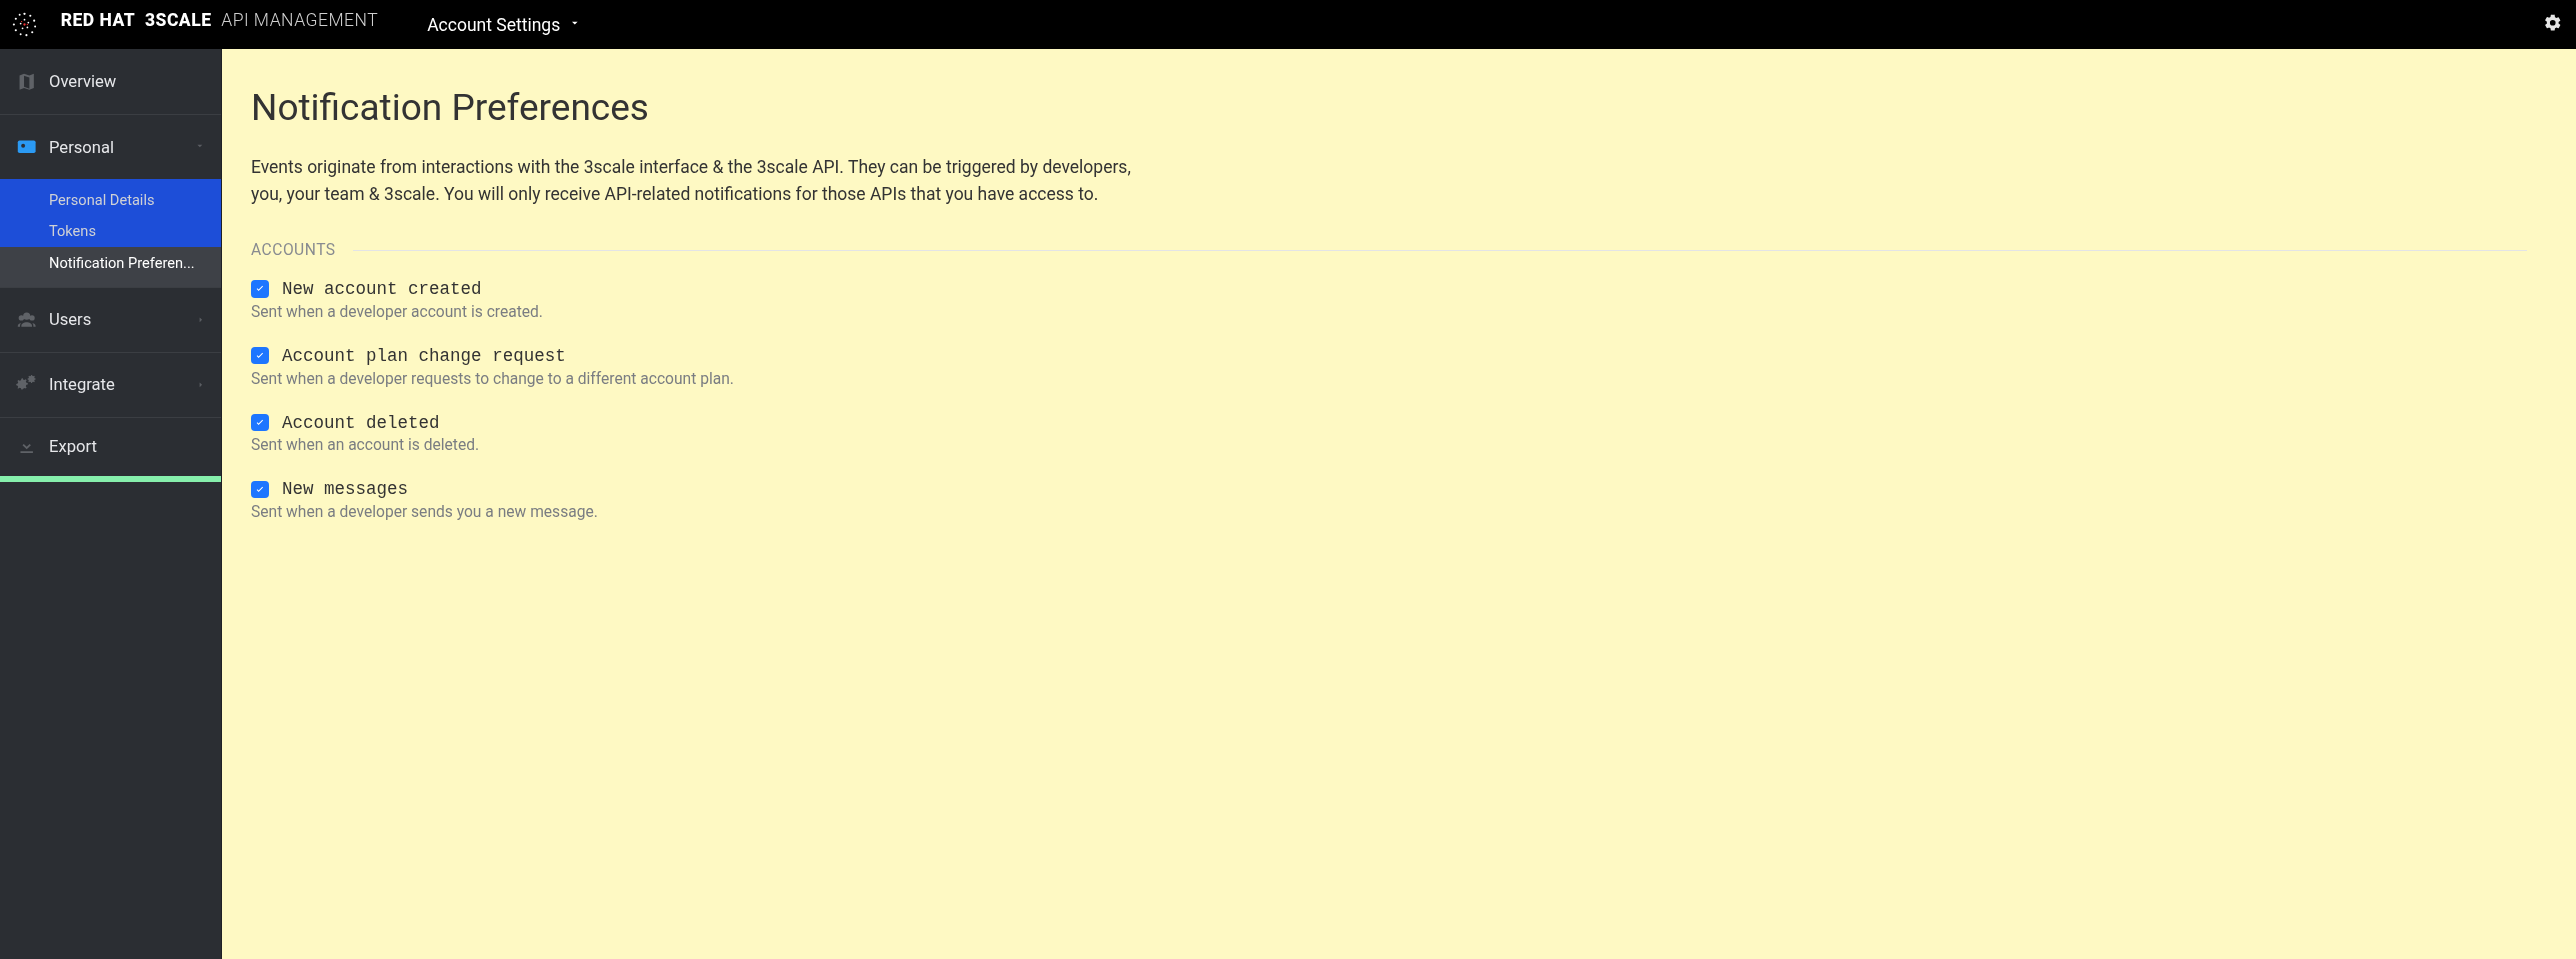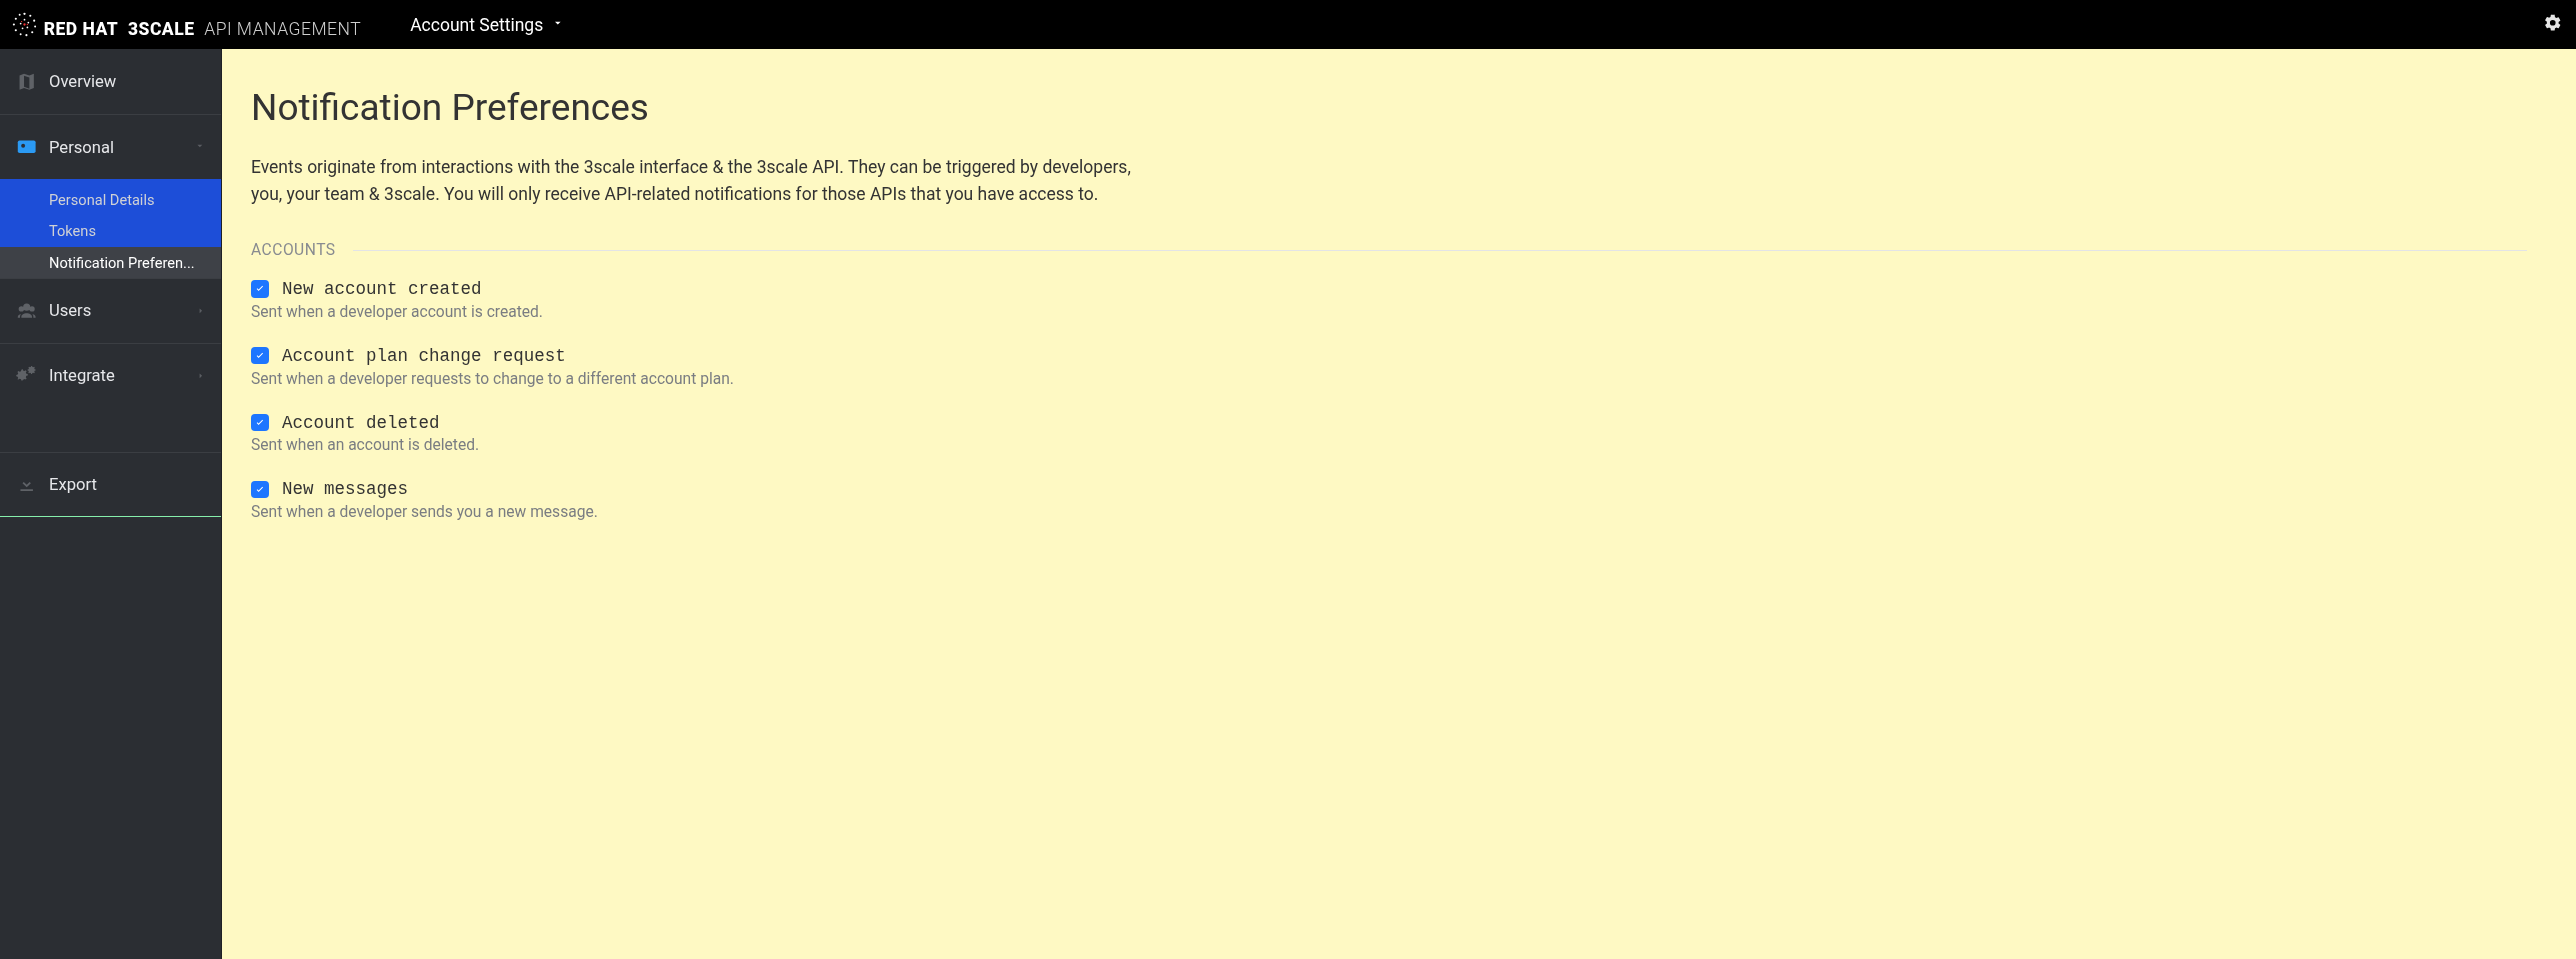--- a/index.html
+++ b/index.html
@@ -16,22 +16,22 @@
   .topbar {
     height: 49px;
     background: #000;
     display: flex;
     align-items: center;
     padding: 0 13.6px 0 9.7px;
     color: #fff;
   }
   .logo {
     display: flex;
-    align-items: flex-end;
-    gap: 5px;
+    align-items: flex-start;
+    gap: 22px;
   }
   .logo-mark {
     width: 29px;
     height: 29px;
     border-radius: 50%;
     position: relative;
     flex-shrink: 0;
   }
   .logo-mark svg { display:block; }
   .logo-text {
@@ -117,22 +117,22 @@
     cursor: pointer;
     white-space: nowrap;
     overflow: hidden;
     text-overflow: ellipsis;
   }
   .side-sub-item.active {
     background: #3e4147;
     color: #fff;
   }
   .side-sub .side-sub-item:first-child { padding-top: 11.7px; }
-  .side-sub .side-sub-item:last-child { padding-bottom: 6px; }
-  .side-item.bordered-bottom { border-bottom: 1px solid #86efac; margin-top: 44px; }
+  .side-sub .side-sub-item:last-child { padding-bottom: 15px; }
+  .side-item.bordered-bottom { border-bottom: 6px solid #86efac; }
 
   
   .main {
     flex: 1;
     background: #fef9c3;
     overflow-y: auto;
     padding: 37px 49px 39px 29px;
   }
   .main h1 {
     font-size: 37px;

